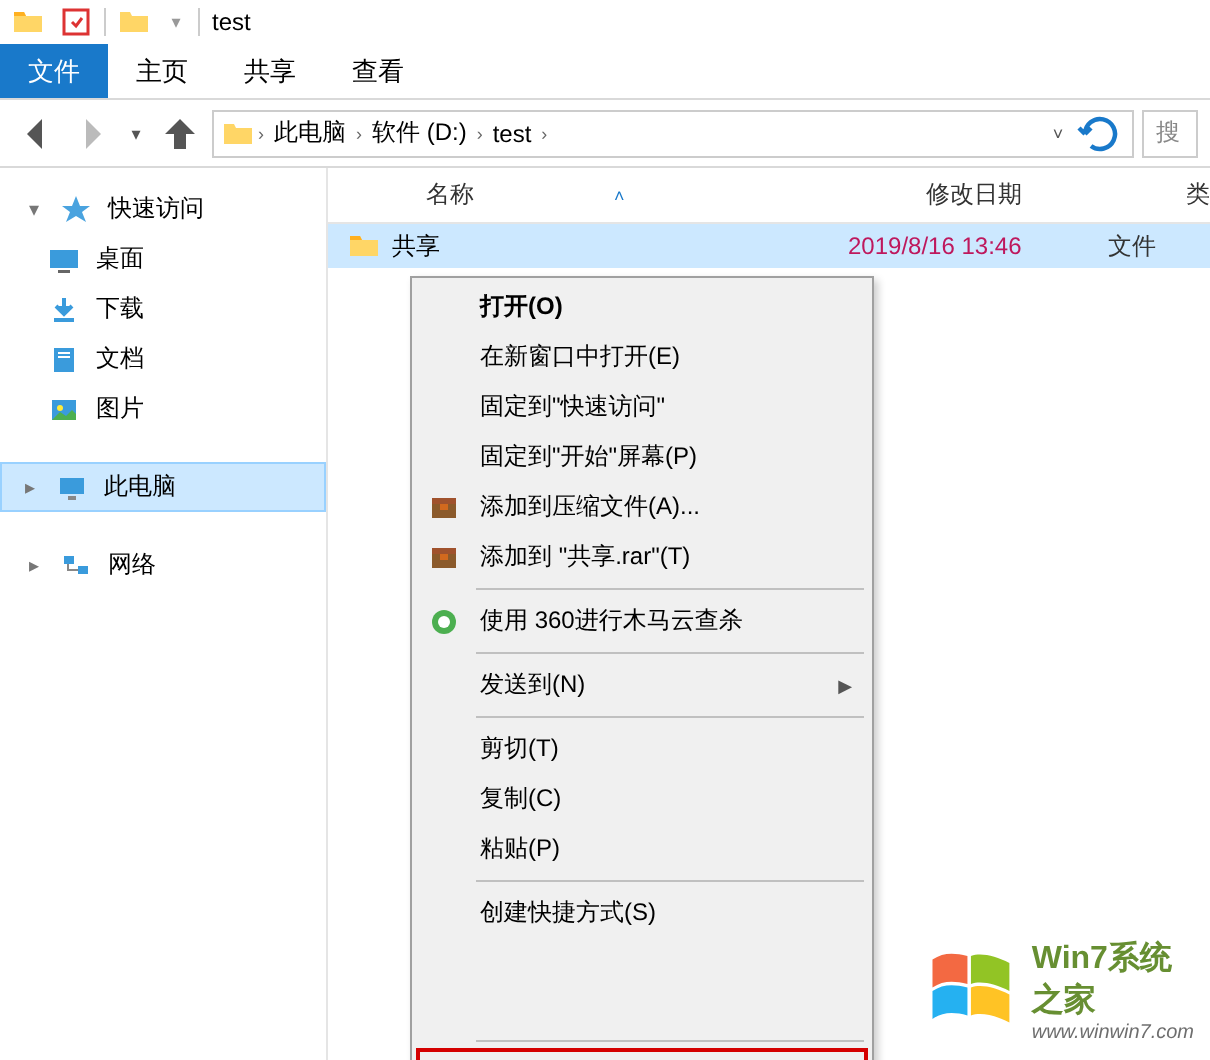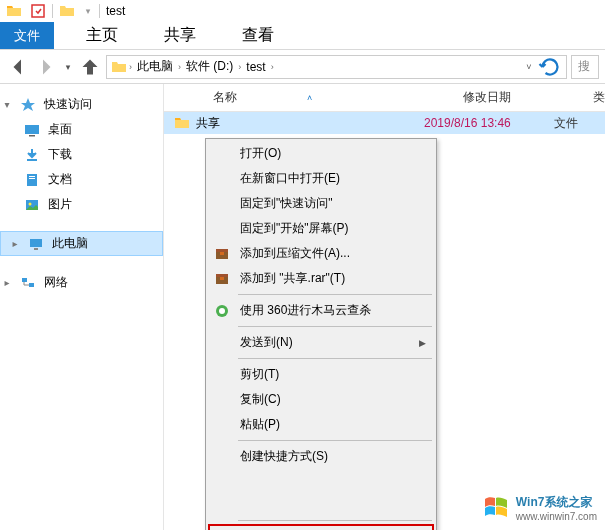--- a/index.html
+++ b/index.html
@@ -5,37 +5,37 @@
     * { margin: 0; padding: 0; box-sizing: border-box; font-family: "Microsoft YaHei", "Segoe UI", Arial, sans-serif; }
     body { width: 605px; height: 530px; overflow: hidden; background: #fff; font-size: 12px; position: relative; }
     
     .title-bar { height: 22px; display: flex; align-items: center; padding: 0 2px; background: #fff; }
     .tb-icon { width: 16px; height: 16px; margin: 0 4px; display: inline-flex; align-items: center; justify-content: center; }
     .tb-sep { width: 1px; height: 14px; background: #ccc; margin: 0 2px; }
     .tb-title { margin-left: 4px; font-size: 12px; }
     
     .ribbon-tabs { height: 28px; display: flex; align-items: center; border-bottom: 1px solid #d9d9d9; background: #fff; }
     .ribbon-file { background: #1979ca; color: #fff; padding: 6px 14px; font-size: 13px; height: 100%; display: flex; align-items: center; }
-    .ribbon-tab { padding: 6px 14px; font-size: 16px; height: 100%; display: flex; align-items: center; margin-left: 18px; }
+    .ribbon-tab { padding: 6px 14px; font-size: 13px; height: 100%; display: flex; align-items: center; }
     
     .nav-bar { height: 34px; display: flex; align-items: center; padding: 4px 6px; border-bottom: 1px solid #d9d9d9; gap: 4px; }
     .nav-btn { width: 24px; height: 24px; display: inline-flex; align-items: center; justify-content: center; color: #9a9a9a; }
     .nav-btn.active { color: #333; }
     .address-bar { flex: 1; height: 24px; border: 1px solid #ccc; display: flex; align-items: center; padding: 0 4px; gap: 2px; background: #fff; }
     .addr-icon { width: 16px; height: 16px; display: inline-flex; }
     .crumb { display: inline-flex; align-items: center; gap: 4px; padding: 0 3px; }
     .crumb-sep { font-size: 9px; color: #666; }
     .addr-spacer { flex: 1; }
     .search-box { width: 28px; height: 24px; border: 1px solid #ccc; display: flex; align-items: center; padding: 0 6px; color: #888; }
     
     .main { display: flex; height: calc(100% - 84px); }
     
     .sidebar { width: 175px; border-right: 1px solid #e5e5e5; padding: 8px 0; overflow: hidden; }
     .side-item { display: flex; align-items: center; padding: 4px 8px 4px 24px; gap: 8px; }
-    .side-item.top { padding-left: 2px; }
+    .side-item.top { padding-left: 12px; }
     .side-item.sel { background: #cce8ff; border: 1px solid #99d1ff; padding: 3px 7px 3px 23px; }
     .side-item.top.sel { padding-left: 9px; }
     .chev { width: 10px; display: inline-block; text-align: center; color: #777; font-size: 10px; }
     .chev.open::before { content: "▾"; }
     .chev.close::before { content: "▸"; }
     .s-icon { width: 16px; height: 16px; display: inline-flex; }
     .side-group { margin-bottom: 14px; }
     
     .content { flex: 1; position: relative; }
     .col-headers { height: 28px; border-bottom: 1px solid #e5e5e5; display: flex; align-items: center; padding-left: 10px; }
@@ -53,22 +53,22 @@
     
     .context-menu { position: absolute; left: 205px; top: 138px; width: 232px; background: #f0f0f0; border: 1px solid #a0a0a0; box-shadow: 2px 2px 4px rgba(0,0,0,0.2); padding: 2px; }
     .cm-item { display: flex; align-items: center; padding: 4px 8px 4px 4px; gap: 8px; }
     .cm-icon { width: 20px; height: 16px; display: inline-flex; align-items: center; justify-content: center; flex-shrink: 0; }
     .cm-label { flex: 1; }
     .cm-sub { font-size: 9px; color: #555; }
     .cm-sep { height: 1px; background: #c0c0c0; margin: 3px 2px 3px 30px; }
     .cm-item.highlight { border: 2px solid #d40000; padding: 2px 6px 2px 2px; }
     
     .watermark { position: absolute; right: 8px; bottom: 8px; display: flex; align-items: center; gap: 6px; opacity: 0.85; pointer-events: none; }
-    .wm-text { font-size: 12px; color: #0369a1; font-weight: bold; }
-    .wm-sub { font-size: 10px; color: #555; }
+    .wm-text { font-size: 16px; color: #4d7c0f; font-weight: bold; }
+    .wm-sub { font-size: 10px; color: #555; font-style: italic; }
     
     svg { width: 100%; height: 100%; }
   </style>
 </head>
 <body>
 
 <div class="title-bar">
   <span class="tb-icon">
     <svg viewBox="0 0 16 16">
         <path fill="#ffd666" d="M1 3h5l1 2h8v8H1z"></path>
@@ -247,21 +247,21 @@
       </div>
       <div class="date">2019/8/16 13:46</div>
       <div class="type">文件</div>
     </div>
   </div>
 </div>
 
 <div class="context-menu">
   <div class="cm-item">
       <span class="cm-icon"></span>
-      <span class="cm-label" style="font-weight:normal">打开(O)</span>
+      <span class="cm-label" style="font-weight:bold">打开(O)</span>
     </div>
   <div class="cm-item">
       <span class="cm-icon"></span>
       <span class="cm-label">在新窗口中打开(E)</span>
     </div>
   <div class="cm-item">
       <span class="cm-icon"></span>
       <span class="cm-label">固定到"快速访问"</span>
     </div>
   <div class="cm-item">

